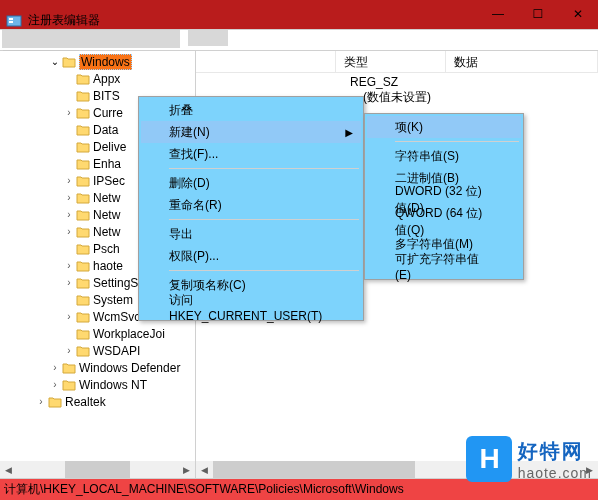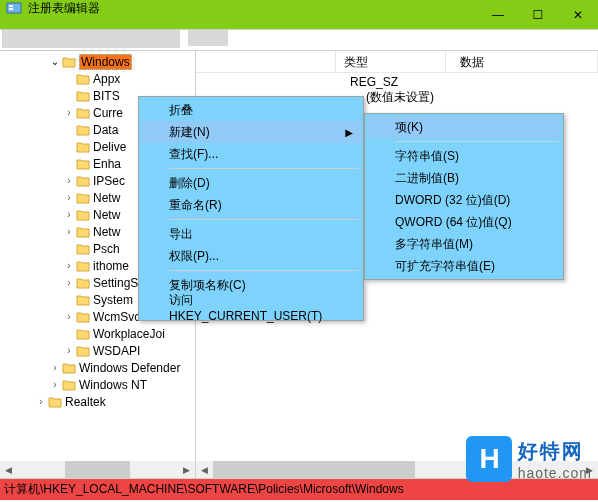--- a/index.html
+++ b/index.html
@@ -1,18 +1,18 @@
 <!DOCTYPE html>
 <html><head>
 <meta charset="utf-8">
 <style>
 * { margin: 0; padding: 0; box-sizing: border-box; font-family: "Microsoft YaHei", "Segoe UI", sans-serif; font-size: 12px; }
 body { width: 598px; height: 502px; overflow: hidden; background: #fff; position: relative; }
 
-.titlebar { height: 30px; background: #84cc16; border-bottom: 1px solid #d0d0d0; display: flex; align-items: flex-start; }
+.titlebar { height: 30px; background: #b91c1c; border-bottom: 1px solid #d0d0d0; display: flex; align-items: flex-end; }
 .titlebar .app-icon { width: 16px; height: 16px; margin: 0 6px; }
 .titlebar .title { flex: 1; font-size: 12px; color: #000; }
 .titlebar .win-btn { width: 40px; height: 30px; display: flex; align-items: center; justify-content: center; color: #000; }
 
 .menubar { height: 20px; background: #fff; display: flex; align-items: center; padding: 0 4px; }
 .blur-block { position: absolute; background: #c8c8c8; opacity: 0.7; }
 .blur1 { left: 2px; top: 29px; width: 178px; height: 19px; }
 .blur2 { left: 3px; top: 50px; width: 76px; height: 32px; }
 .blur3 { left: 188px; top: 30px; width: 40px; height: 16px; }
 .watermark { position: absolute; left: 470px; top: 58px; font-size: 11px; color: #b8b8b8; }
@@ -28,39 +28,39 @@
 .tree-row.selected .label { background: #f97316; border: 1px dotted #99d1ff; padding: 0 1px; }
 .indent-0 { padding-left: 34px; }
 .indent-1 { padding-left: 48px; }
 .indent-2 { padding-left: 62px; }
 
 .list-pane { flex: 1; background: #fff; position: relative; }
 .list-header { height: 22px; display: flex; border-bottom: 1px solid #e8e8e8; }
 .list-header .col { padding: 3px 8px; border-right: 1px solid #e8e8e8; font-size: 12px; }
 .col-name { width: 140px; }
 .col-type { width: 110px; }
-.col-data { flex: 1; margin-left: 6px; }
+.col-data { flex: 1; }
 .list-body { padding-top: 2px; }
 .list-row { display: flex; height: 17px; align-items: center; flex-direction: column; }
 .list-row .cell { padding: 0 8px; font-size: 12px; }
 
 .scrollbar-h { position: absolute; bottom: 0; left: 0; right: 0; height: 17px; background: #f0f0f0; display: flex; align-items: center; }
 .scrollbar-h .arrow { width: 17px; height: 17px; display: flex; align-items: center; justify-content: center; color: #606060; font-size: 9px; }
 .scrollbar-h .track { flex: 1; height: 17px; position: relative; }
 .scrollbar-h .thumb { position: absolute; height: 17px; background: #cdcdcd; }
 
 .statusbar { height: 22px; border-top: 1px solid #d0d0d0; display: flex; align-items: center; padding: 0 4px; font-size: 12px; background: #ef4444; }
 
 .ctx-menu { position: absolute; background: #7dd3fc; border: 1px solid #a0a0a0; box-shadow: 2px 2px 4px rgba(0,0,0,.25); padding: 2px; }
 .ctx-menu .item { display: flex; align-items: center; height: 22px; padding: 0 30px 0 28px; font-size: 12px; position: relative; }
 .ctx-menu .item.hover { background: #91c9f7; }
 .ctx-menu .sep { height: 1px; background: #d0d0d0; margin: 3px 2px 3px 28px; }
 .ctx-menu .arrow-r { position: absolute; right: 8px; font-size: 10px; }
 .menu1 { left: 138px; top: 96px; width: 226px; }
-.menu2 { left: 364px; top: 113px; width: 200px; }
+.menu2 { left: 364px; top: 113px; width: 160px; }
 
 .logo-badge { position: absolute; right: 6px; bottom: 20px; display: flex; align-items: center; }
 .logo-badge .sq { width: 46px; height: 46px; background: #2196f3; border-radius: 6px; display: flex; align-items: center; justify-content: center; color: #fff; font-size: 28px; font-weight: 800; letter-spacing: -2px; }
 .logo-badge .txt { margin-left: 6px; }
 .logo-badge .txt .big { font-size: 20px; font-weight: 700; color: #1565c0; letter-spacing: 2px; }
 .logo-badge .txt .small { font-size: 14px; color: #666; letter-spacing: 1px; }
 </style>
 </head>
 <body>
 
@@ -175,21 +175,21 @@
           <span class="folder-icon"><svg viewBox="0 0 14 12">
               <path d="M1 2h4l1 1h7v8H1z" fill="#ffd970" stroke="#d4a83a"></path>
             </svg></span>
           <span class="label">Psch</span>
         </div>
         <div class="tree-row indent-2">
           <span class="twist">›</span>
           <span class="folder-icon"><svg viewBox="0 0 14 12">
               <path d="M1 2h4l1 1h7v8H1z" fill="#ffd970" stroke="#d4a83a"></path>
             </svg></span>
-          <span class="label">ithome</span>
+          <span class="label">haote</span>
         </div>
         <div class="tree-row indent-2">
           <span class="twist">›</span>
           <span class="folder-icon"><svg viewBox="0 0 14 12">
               <path d="M1 2h4l1 1h7v8H1z" fill="#ffd970" stroke="#d4a83a"></path>
             </svg></span>
           <span class="label">SettingSync</span>
         </div>
         <div class="tree-row indent-2">
           <span class="twist"></span>

